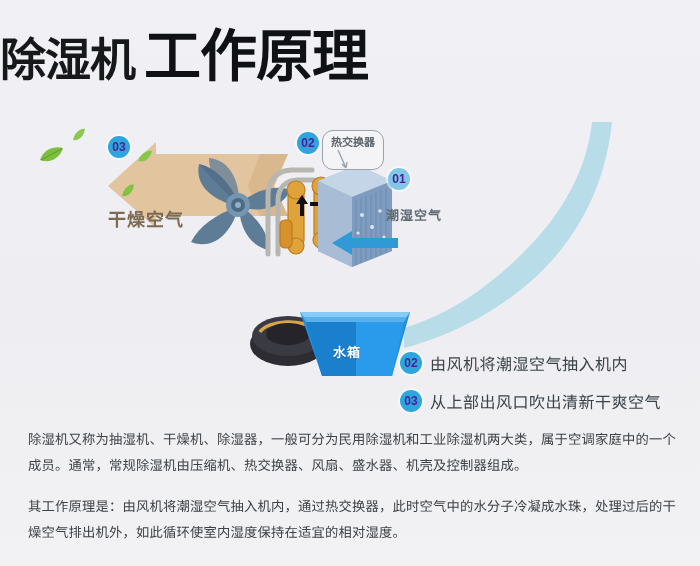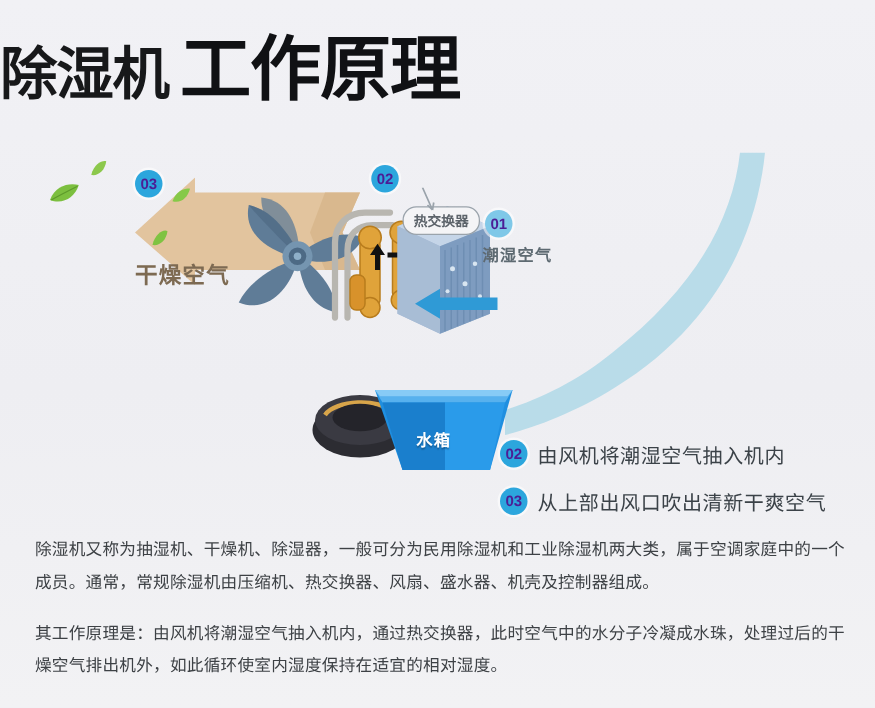--- a/index.html
+++ b/index.html
@@ -110,29 +110,28 @@
   }
   .badge-03-left { left: 108px; top: 16px; }
   .badge-02 { left: 297px; top: 12px; }
   .badge-01 { left: 388px; top: 48px; }
 
   
   .callout {
     position: absolute;
     left: 322px;
     top: 10px;
-    padding: 2px 8px 3px 8px;
+    padding: 2px 8px 20px 8px;
     border: 1.5px solid #9aa3ab;
     border-radius: 11px;
     background: #f4f4f6;
     font-size: 11px;
     color: #5c636a;
     white-space: nowrap;
     font-weight: 600;
-    margin-top: 35px;
   }
   .callout-tail {
     position: absolute;
     left: 336px;
     top: 30px;
     width: 14px;
     height: 24px;
   }
 
   
@@ -159,21 +158,21 @@
     left: 300px;
     top: 35px;
     width: 100px;
     height: 120px;
   }
 
   
   .humid-label {
     position: absolute;
     left: 386px;
-    top: 74px;
+    top: 85px;
     font-size: 13px;
     color: #5e6a72;
     letter-spacing: 1px;
     font-weight: 600;
   }
   .humid-arrow {
     position: absolute;
     left: 330px;
     top: 110px;
     width: 70px;

